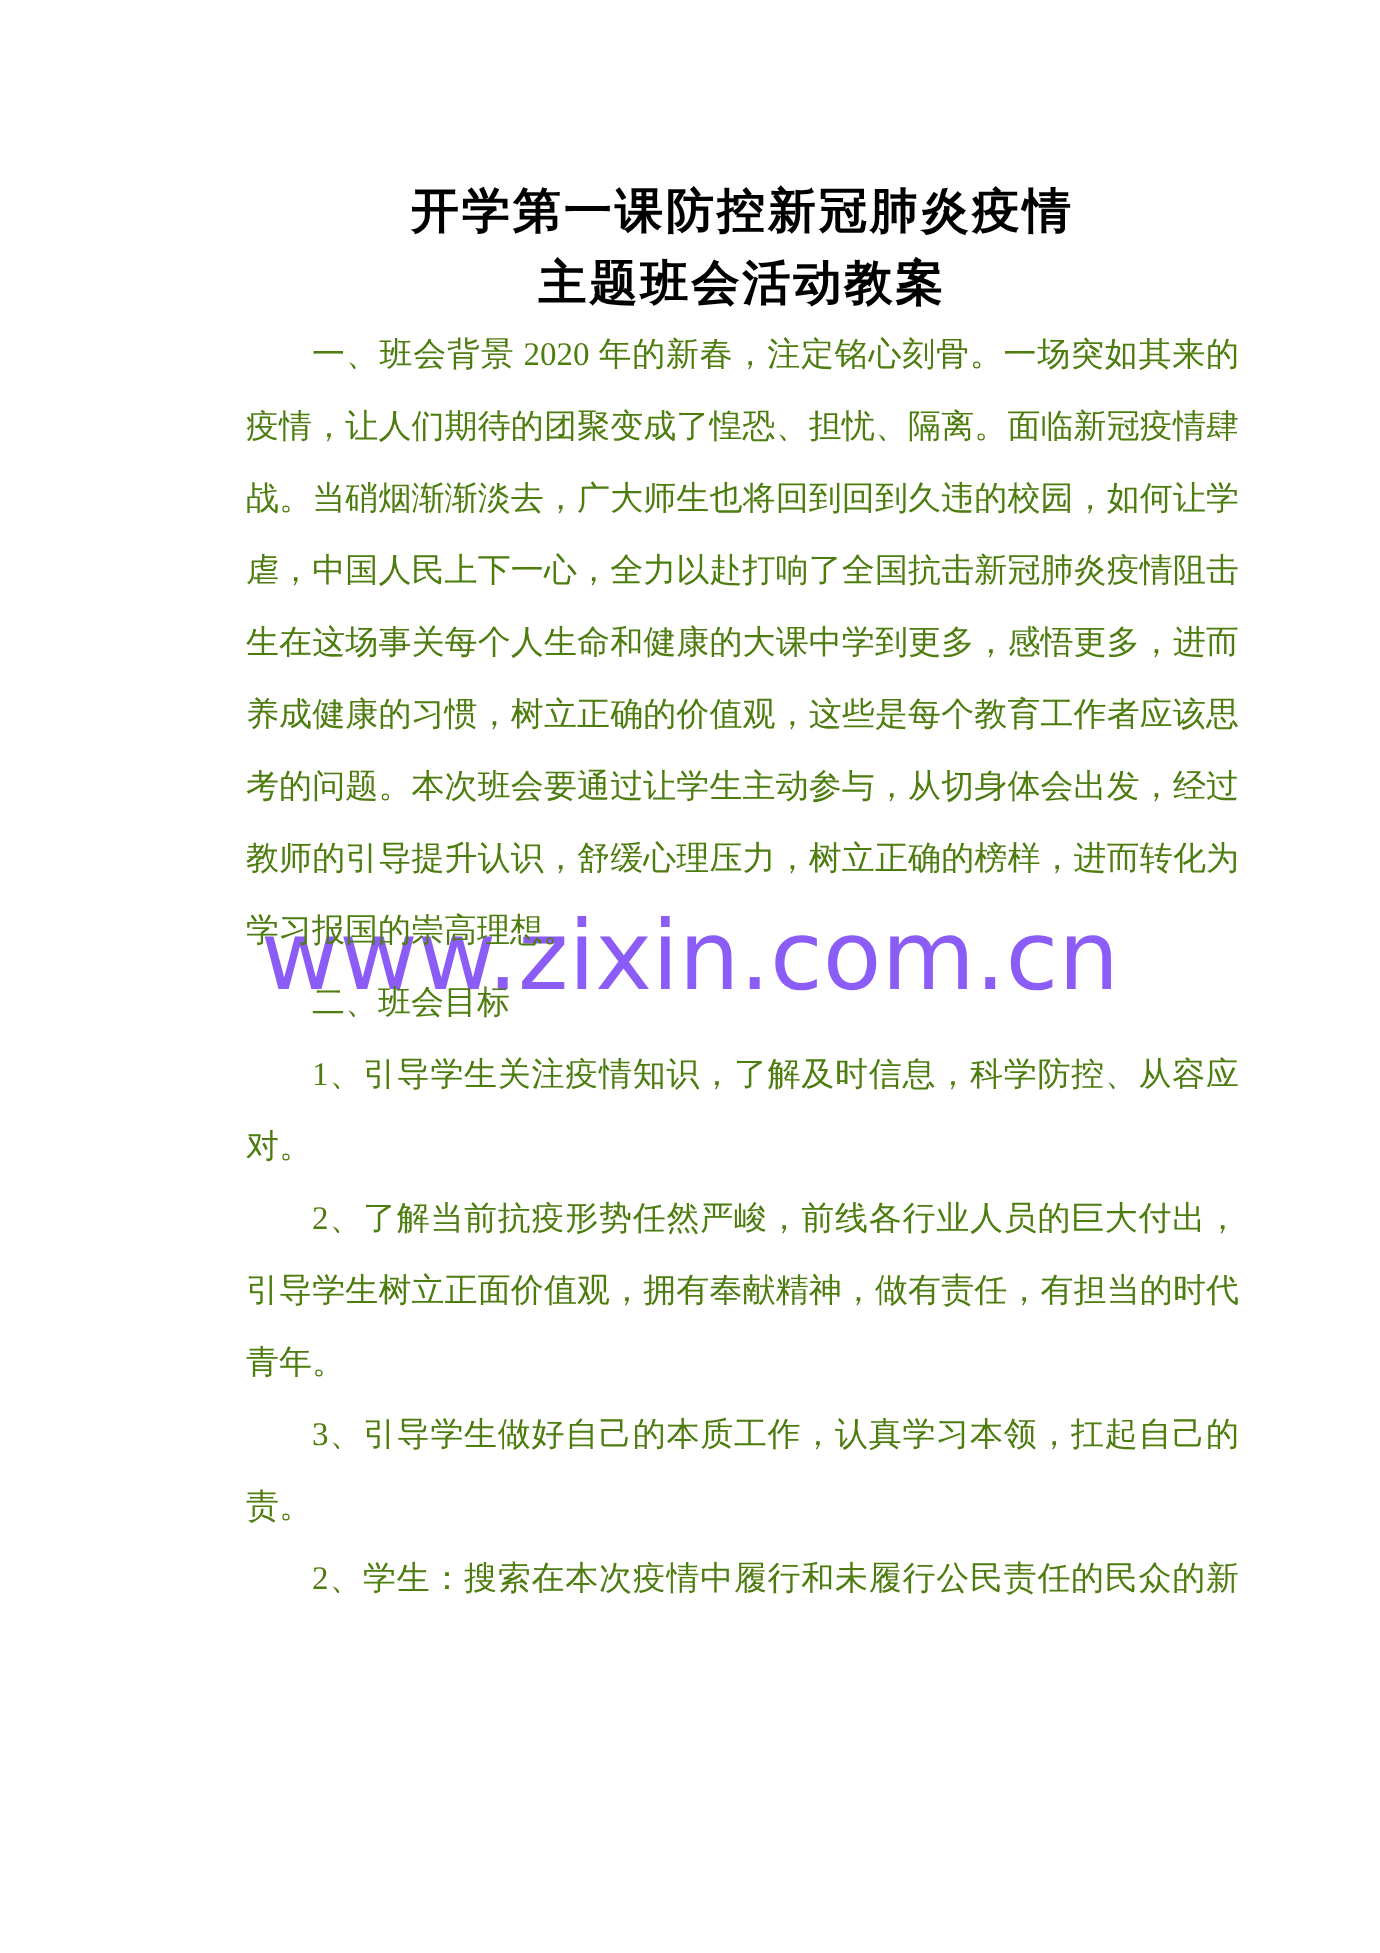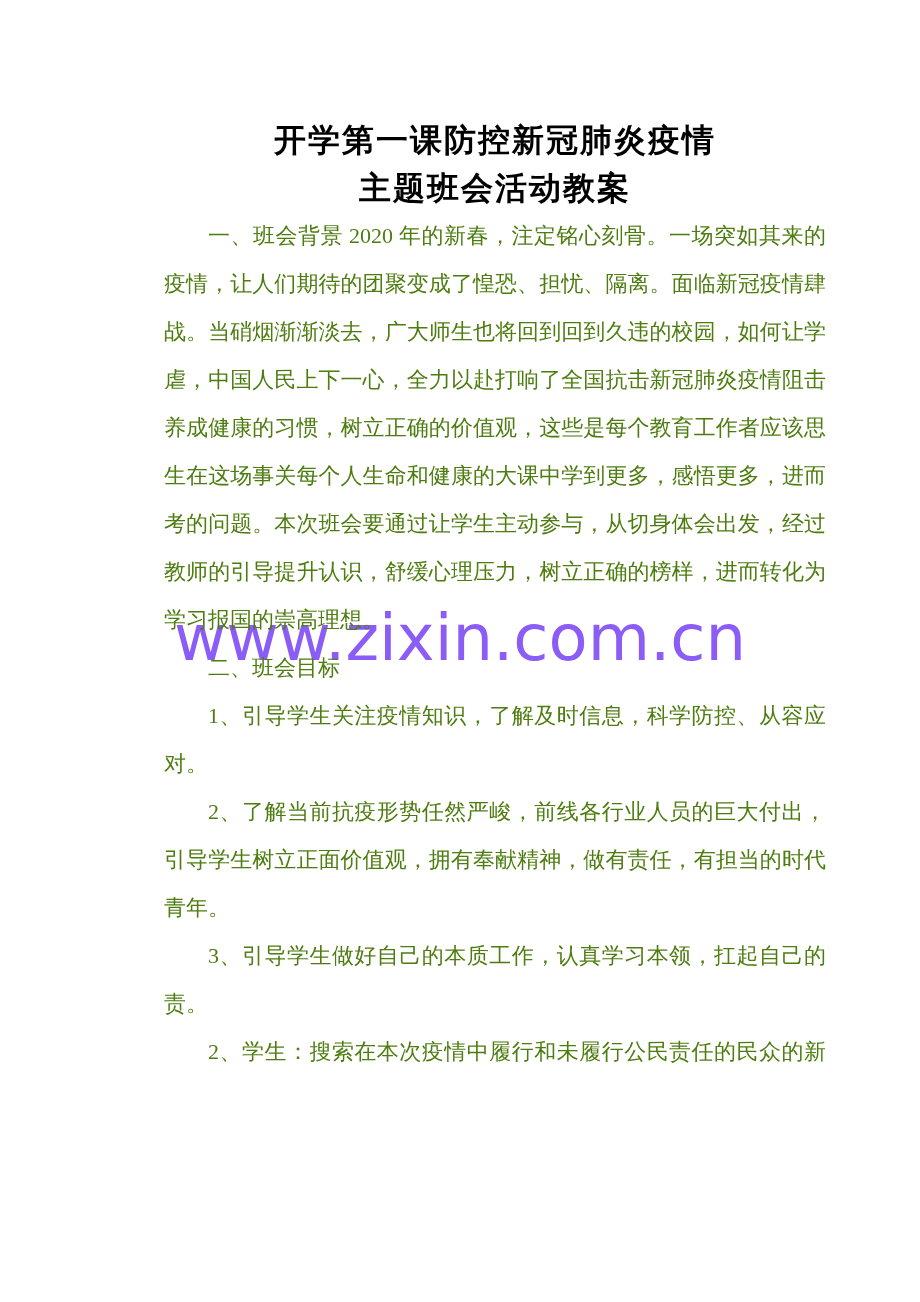--- a/index.html
+++ b/index.html
@@ -74,22 +74,22 @@
 
   <div class="content">
     <div class="title-line">开学第一课防控新冠肺炎疫情</div>
     <div class="title-line">主题班会活动教案</div>
 
     <div id="body-lines">
         <div class="line indent fill">一、班会背景 2020 年的新春，注定铭心刻骨。一场突如其来的</div>
         <div class="line fill">疫情，让人们期待的团聚变成了惶恐、担忧、隔离。面临新冠疫情肆</div>
         <div class="line fill">战。当硝烟渐渐淡去，广大师生也将回到回到久违的校园，如何让学</div>
         <div class="line fill">虐，中国人民上下一心，全力以赴打响了全国抗击新冠肺炎疫情阻击</div>
+        <div class="line fill">生在这场事关每个人生命和健康的大课中学到更多，感悟更多，进而</div>
         <div class="line fill">养成健康的习惯，树立正确的价值观，这些是每个教育工作者应该思</div>
-        <div class="line fill">生在这场事关每个人生命和健康的大课中学到更多，感悟更多，进而</div>
         <div class="line fill">考的问题。本次班会要通过让学生主动参与，从切身体会出发，经过</div>
         <div class="line fill">教师的引导提升认识，舒缓心理压力，树立正确的榜样，进而转化为</div>
         <div class="line">学习报国的崇高理想。</div>
         <div class="line indent">二、班会目标</div>
         <div class="line indent fill">1、引导学生关注疫情知识，了解及时信息，科学防控、从容应</div>
         <div class="line">对。</div>
         <div class="line indent fill">2、了解当前抗疫形势任然严峻，前线各行业人员的巨大付出，</div>
         <div class="line fill">引导学生树立正面价值观，拥有奉献精神，做有责任，有担当的时代</div>
         <div class="line">青年。</div>
         <div class="line indent fill">3、引导学生做好自己的本质工作，认真学习本领，扛起自己的</div>

